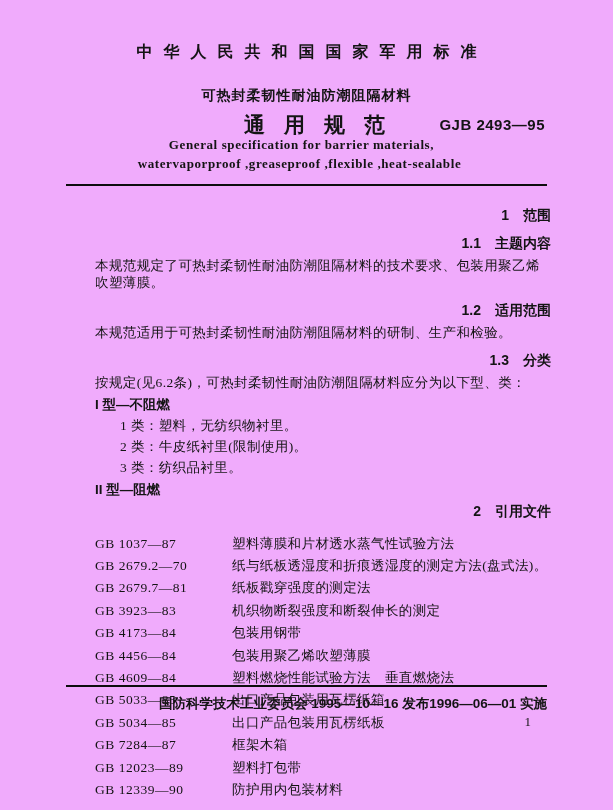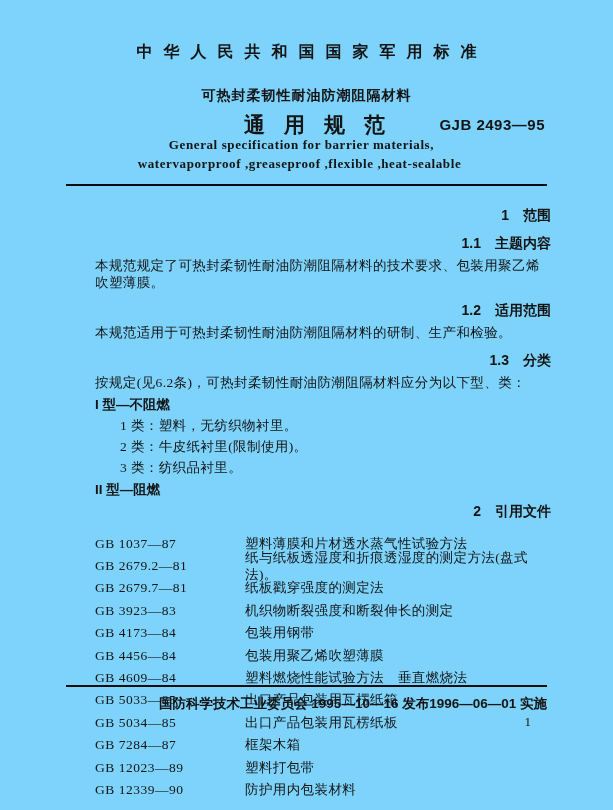--- a/index.html
+++ b/index.html
@@ -4,21 +4,21 @@
 <style>
   html, body {
     margin: 0;
     padding: 0;
     background: #ffffff;
   }
   .page {
     position: relative;
     width: 613px;
     height: 810px;
-    background: #7dd3fc;
+    background: #f0abfc;
     color: #141414;
     font-family: "Liberation Serif", "DejaVu Serif", serif;
     overflow: hidden;
     box-sizing: border-box;
   }
   .centered { text-align: center; }
 
   .nat-std {
     position: absolute;
     top: 42px;
@@ -121,21 +121,20 @@
     margin-top: 4px;
     padding-left: 52px;
     letter-spacing: 0.4px;
   }
   .refs-heading { margin-top: 5px; }
   .ref-list { margin-top: 12px; padding-left: 27px; }
   .ref-row {
     display: flex;
     height: 22.4px;
     align-items: center;
-    gap: 13px;
   }
   .ref-code {
     width: 137px;
     flex: none;
     letter-spacing: 0.5px;
   }
   .ref-title { letter-spacing: 0.4px; }
 
   .rule-bottom {
     position: absolute;
@@ -203,21 +202,21 @@
     <div class="type-line">II 型—阻燃</div>
 
     <div class="h-num refs-heading">2　引用文件</div>
 
     <div class="ref-list">
       <div class="ref-row">
         <span class="ref-code">GB 1037—87</span>
         <span class="ref-title">塑料薄膜和片材透水蒸气性试验方法</span>
       </div>
       <div class="ref-row">
-        <span class="ref-code">GB 2679.2—81</span>
+        <span class="ref-code">GB 2679.2—70</span>
         <span class="ref-title">纸与纸板透湿度和折痕透湿度的测定方法(盘式法)。</span>
       </div>
       <div class="ref-row">
         <span class="ref-code">GB 2679.7—81</span>
         <span class="ref-title">纸板戳穿强度的测定法</span>
       </div>
       <div class="ref-row">
         <span class="ref-code">GB 3923—83</span>
         <span class="ref-title">机织物断裂强度和断裂伸长的测定</span>
       </div>

